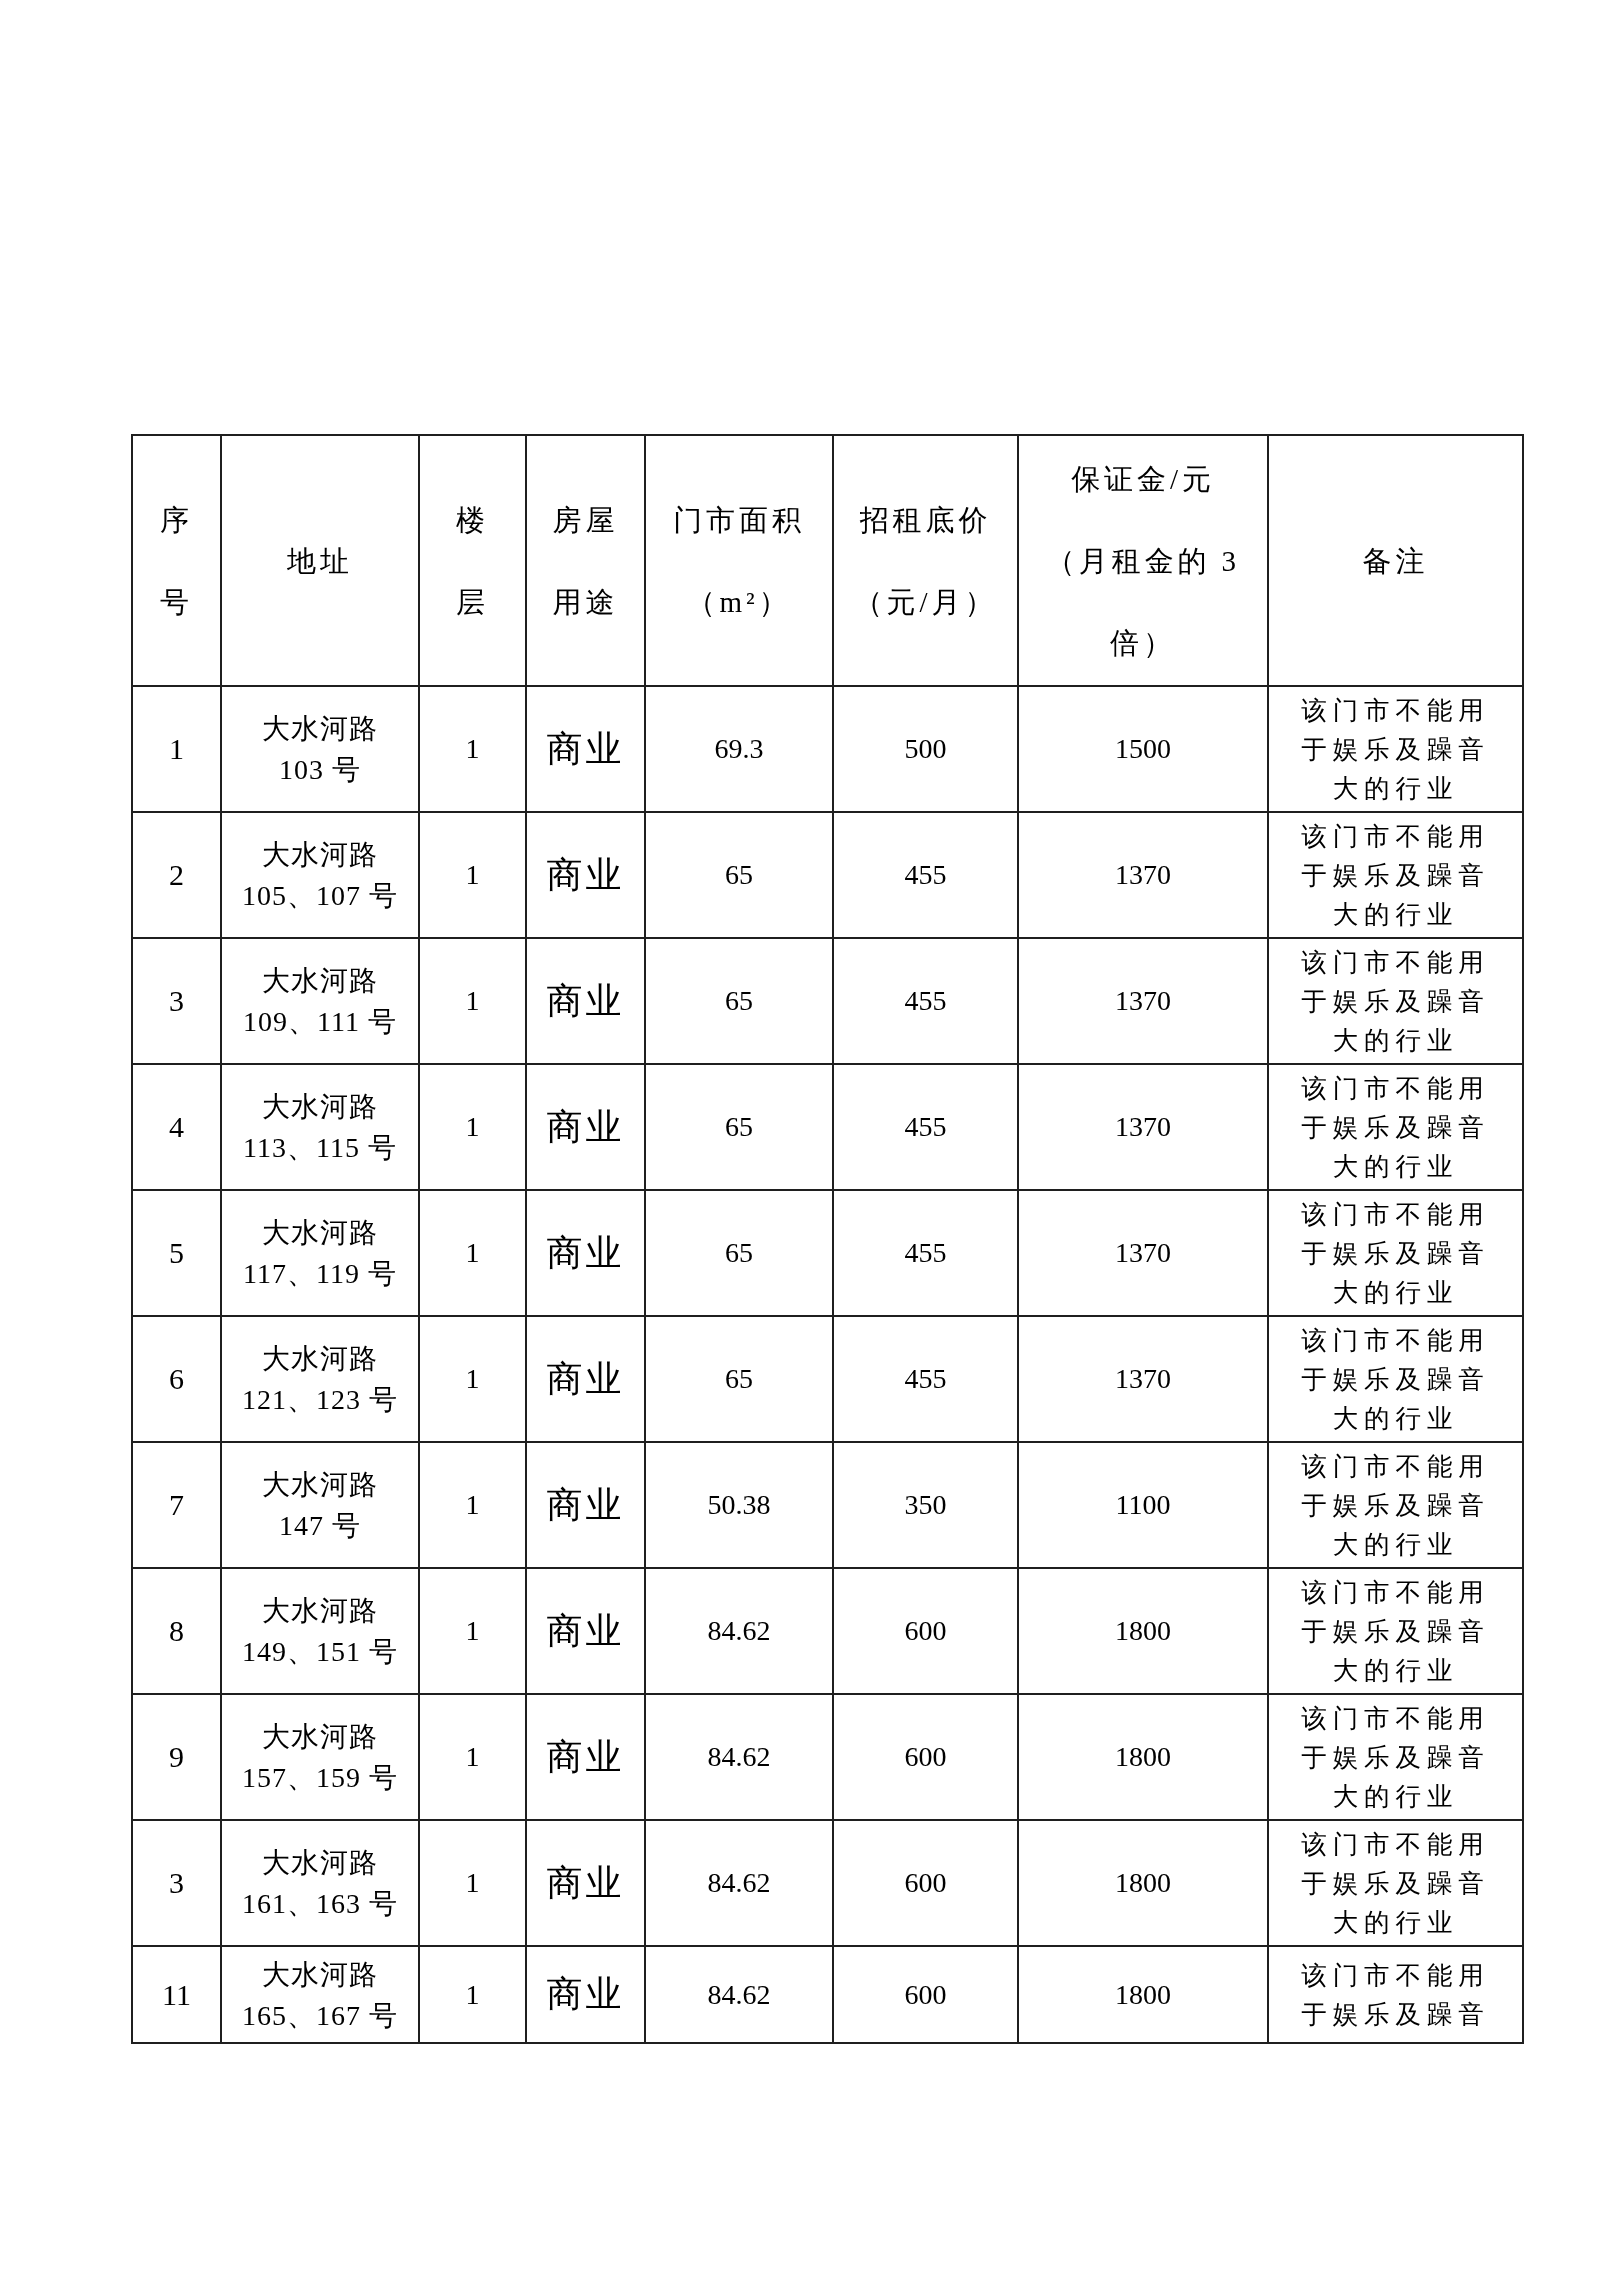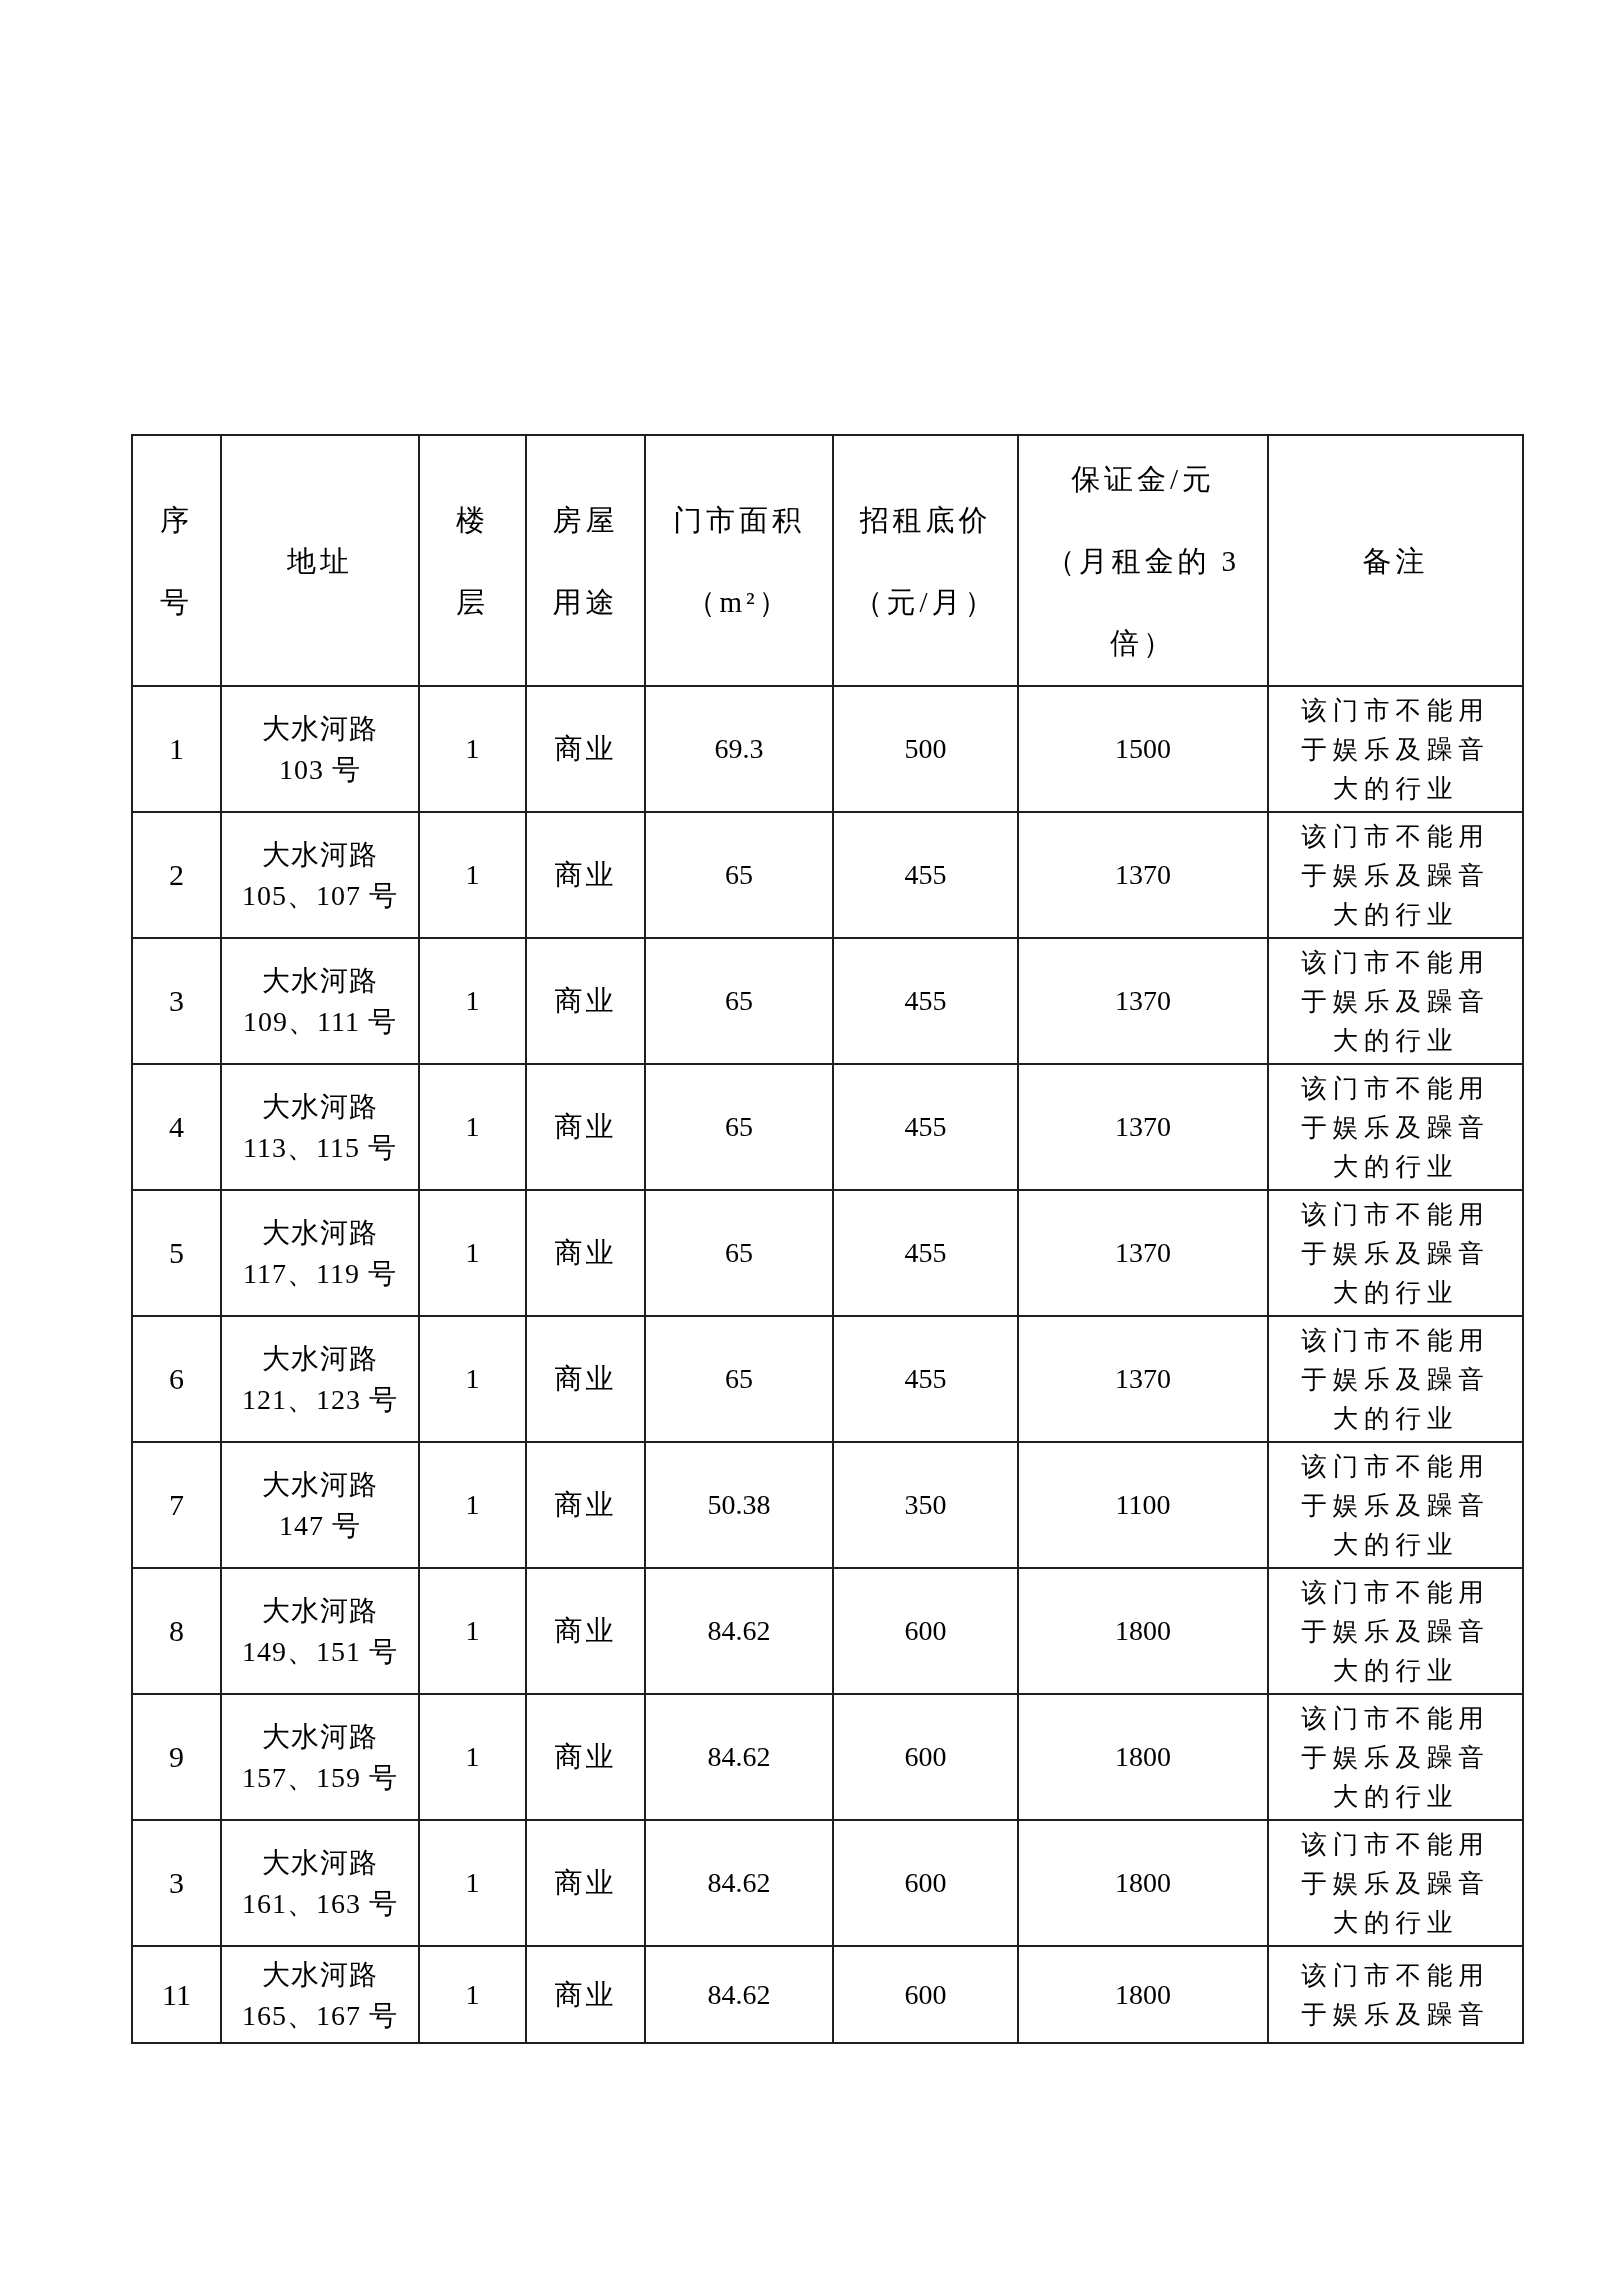--- a/index.html
+++ b/index.html
@@ -49,21 +49,21 @@
   th{
     font-weight:normal;
     font-size:29px;
     line-height:82px;
     letter-spacing:3.9px;
     white-space:pre-line;
   }
   td.c-no{font-size:30px;letter-spacing:0;}
   td.c-addr{font-size:28px;line-height:41px;letter-spacing:1px;white-space:pre-line;}
   td.c-floor{font-size:28px;}
-  td.c-usage{font-size:28px;letter-spacing:2.9px;border-radius:6px;}
+  td.c-usage{font-size:36px;letter-spacing:2.9px;border-radius:6px;}
   td.c-num{font-size:28px;letter-spacing:0;}
   td.c-remark{font-size:25.5px;line-height:39px;letter-spacing:5.9px;white-space:pre-line;margin-top:24px;}
 </style>
 </head>
 <body>
 
 <div class="page">
 
 
   <table class="rental">

